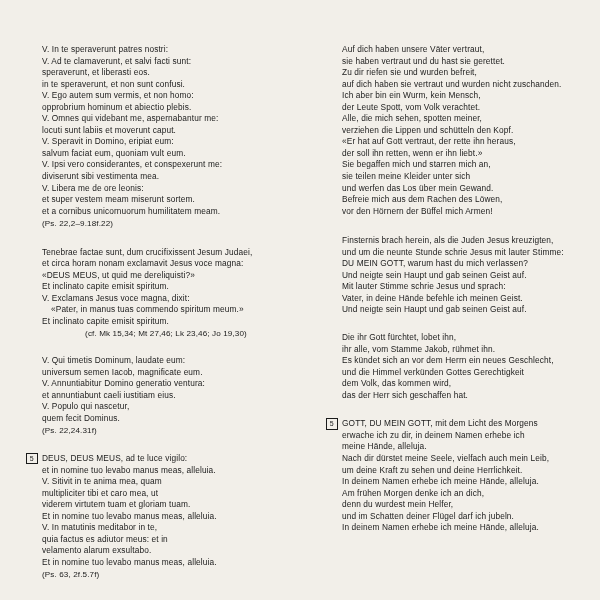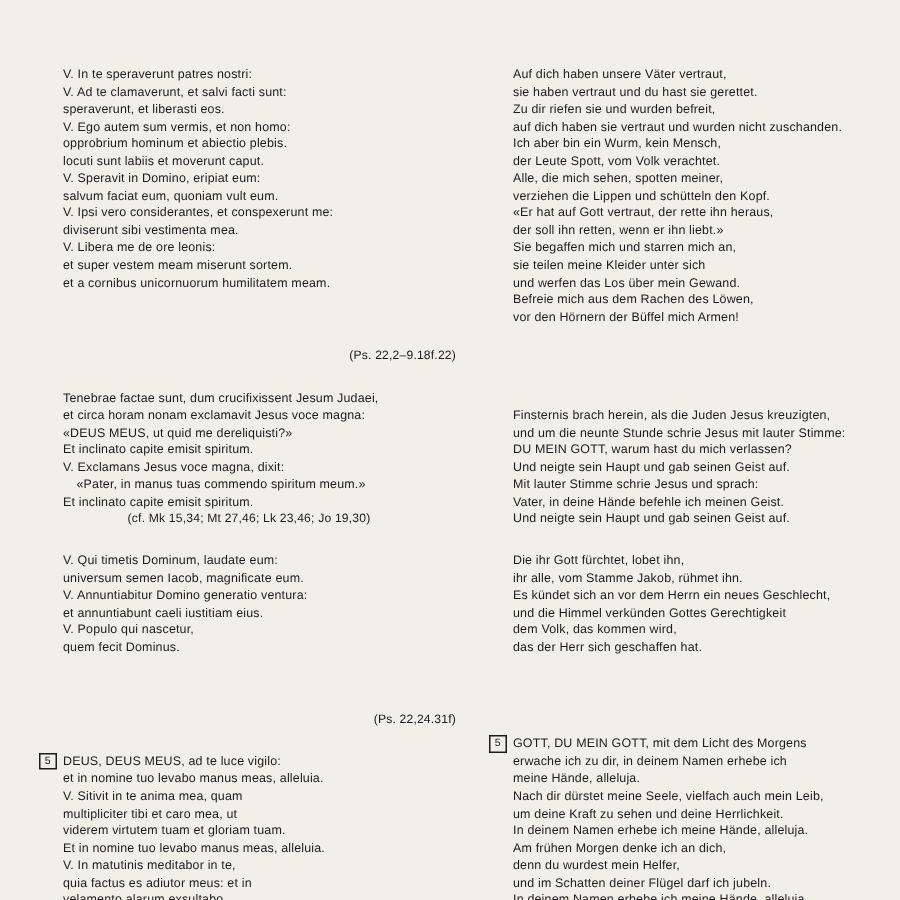--- a/index.html
+++ b/index.html
@@ -37,24 +37,23 @@
   .block.sp1 { margin-bottom: 17px; }
   .block.sp2 { margin-bottom: 16px; }
   .line {
     font-size: 8.3px;
     line-height: 11.55px;
     letter-spacing: 0.12px;
     white-space: pre-wrap;
     word-break: break-word;
   }
   .line.ref {
-    text-align: right;
+    text-align: left;
     font-size: 8.1px;
     padding-top: 1px;
-    margin-top: 36px;
   }
   .line.cfline {
     text-align: center;
     font-size: 8.1px;
     padding-right: 14px;
   }
   .line.indent {
     padding-left: 9px;
   }
   .marker {
@@ -81,22 +80,24 @@
 
 <div class="page">
   <div class="columns">
 
     <div class="col indented-block">
 
       <div class="block sp1">
         <div class="line">V. In te speraverunt patres nostri:</div>
         <div class="line">V. Ad te clamaverunt, et salvi facti sunt:</div>
         <div class="line">speraverunt, et liberasti eos.</div>
+        <div class="line">in te speraverunt, et non sunt confusi.</div>
         <div class="line">V. Ego autem sum vermis, et non homo:</div>
         <div class="line">opprobrium hominum et abiectio plebis.</div>
+        <div class="line">V. Omnes qui videbant me, aspernabantur me:</div>
         <div class="line">locuti sunt labiis et moverunt caput.</div>
         <div class="line">V. Speravit in Domino, eripiat eum:</div>
         <div class="line">salvum faciat eum, quoniam vult eum.</div>
         <div class="line">V. Ipsi vero considerantes, et conspexerunt me:</div>
         <div class="line">diviserunt sibi vestimenta mea.</div>
         <div class="line">V. Libera me de ore leonis:</div>
         <div class="line">et super vestem meam miserunt sortem.</div>
         <div class="line">et a cornibus unicornuorum humilitatem meam.</div>
         <div class="line ref">(Ps. 22,2–9.18f.22)</div>
       </div>

